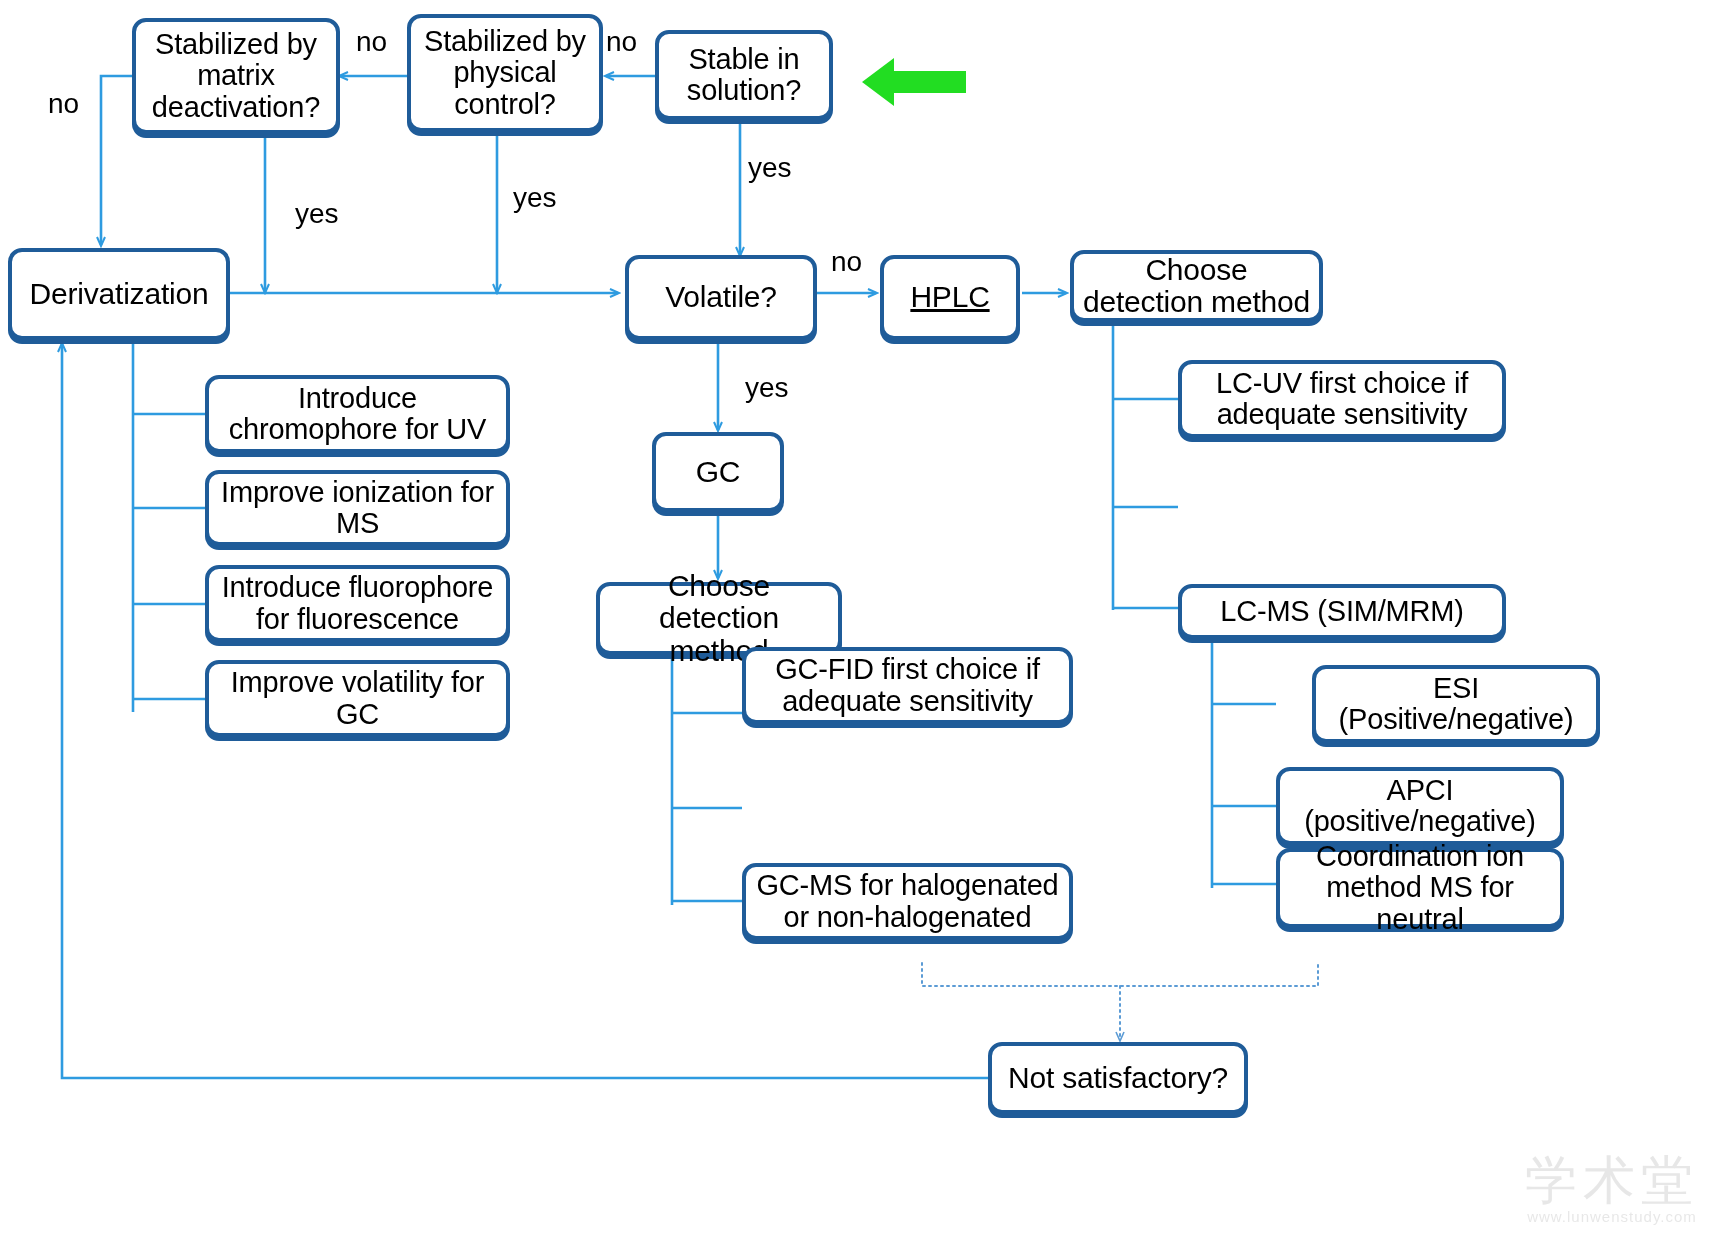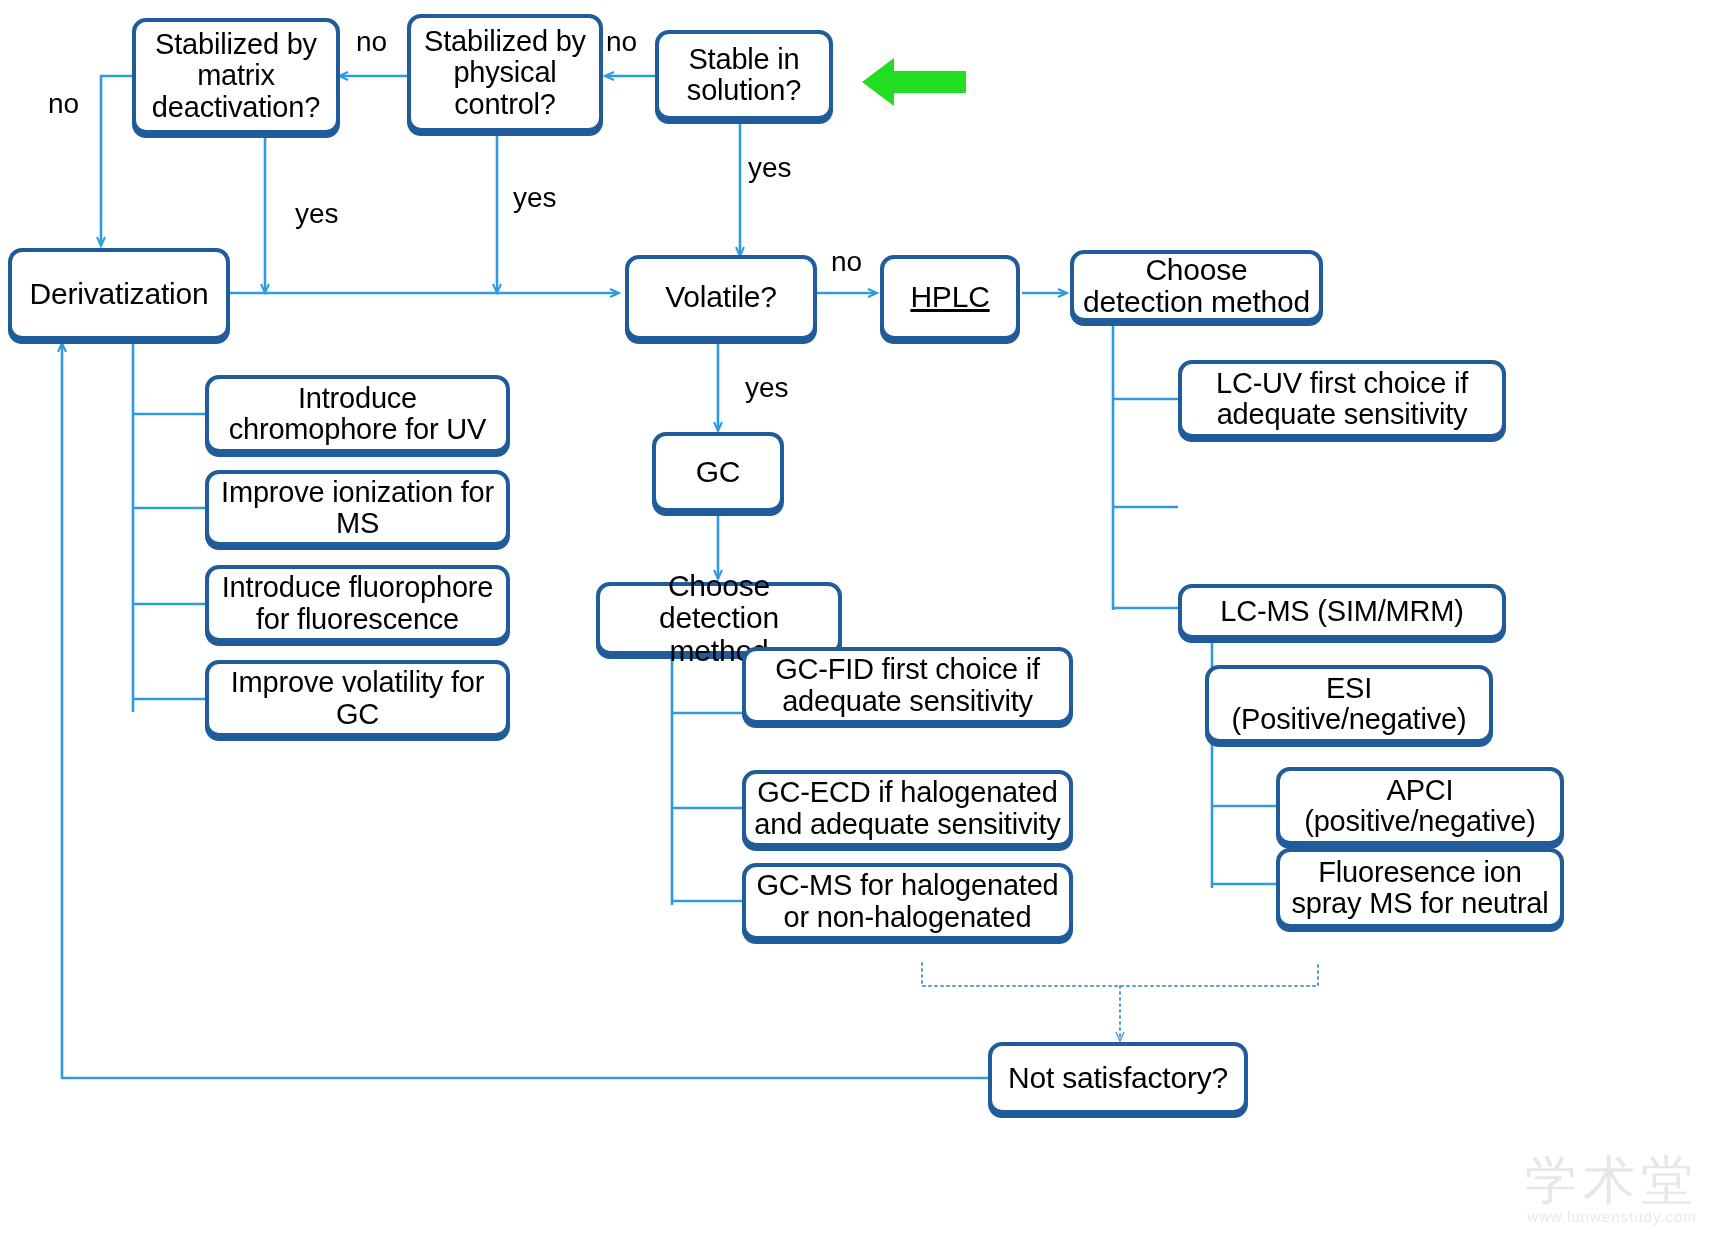--- a/index.html
+++ b/index.html
@@ -200,42 +200,39 @@
   <div class="node" style="left:205px; top:565px; width:305px; height:77px;">
     <span>Introduce fluorophore for  fluorescence</span>
   </div>
   <div class="node" style="left:205px; top:660px; width:305px; height:77px;">
     <span>Improve volatility for GC</span>
   </div>
 
   <div class="node" style="left:742px; top:647px; width:331px; height:77px;">
     <span>GC-FID first choice if adequate sensitivity</span>
   </div>
-  <div class="node" style="left:742px; top:770px; width:331px; height:77px;">
-    <span>GC-ECD if halogenated and adequate  sensitivity</span>
-  </div>
   <div class="node" style="left:742px; top:863px; width:331px; height:77px;">
     <span>GC-MS for halogenated or non-halogenated</span>
   </div>
 
   <div class="node" style="left:1178px; top:360px; width:328px; height:78px;">
     <span>LC-UV first choice if adequate sensitivity</span>
   </div>
   <div class="node" style="left:1178px; top:584px; width:328px; height:55px;">
     <span>LC-MS (SIM/MRM)</span>
   </div>
 
-  <div class="node" style="left:1205px; top:665px; width:288px; height:78px;">
+  <div class="node" style="left:1312px; top:665px; width:288px; height:78px;">
     <span>ESI (Positive/negative)</span>
   </div>
   <div class="node" style="left:1276px; top:767px; width:288px; height:78px;">
     <span>APCI (positive/negative)</span>
   </div>
   <div class="node" style="left:1276px; top:848px; width:288px; height:80px;">
-    <span>Fluoresence ion spray MS for neutral</span>
+    <span>Coordination ion method MS for neutral</span>
   </div>
 
   <span class="elabel" style="left:48px; top:88px;">no</span>
   <span class="elabel" style="left:356px; top:26px;">no</span>
   <span class="elabel" style="left:606px; top:26px;">no</span>
   <span class="elabel" style="left:295px; top:198px;">yes</span>
   <span class="elabel" style="left:513px; top:182px;">yes</span>
   <span class="elabel" style="left:748px; top:152px;">yes</span>
   <span class="elabel" style="left:831px; top:246px;">no</span>
   <span class="elabel" style="left:745px; top:372px;">yes</span>

